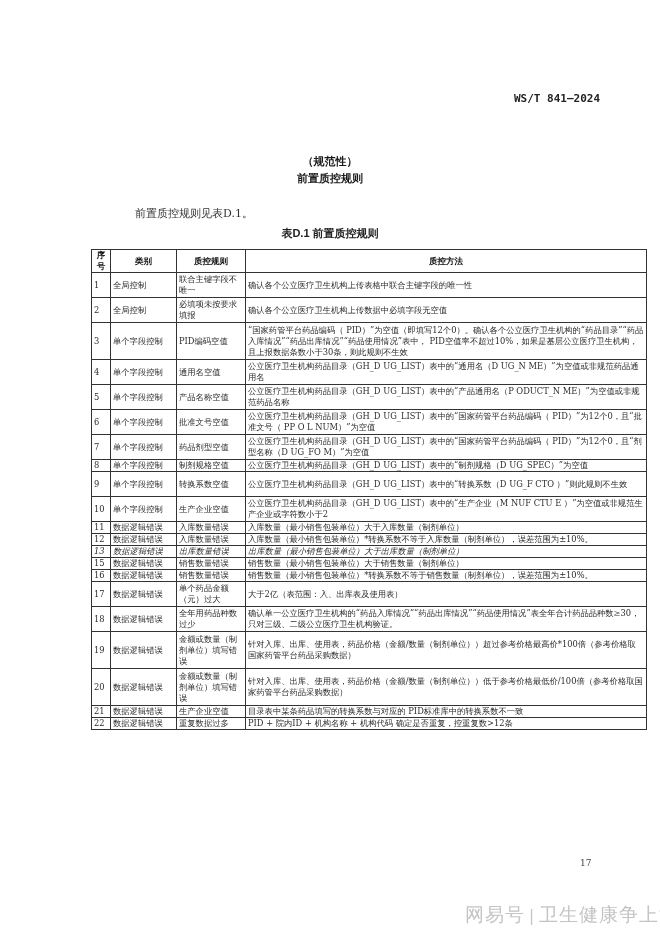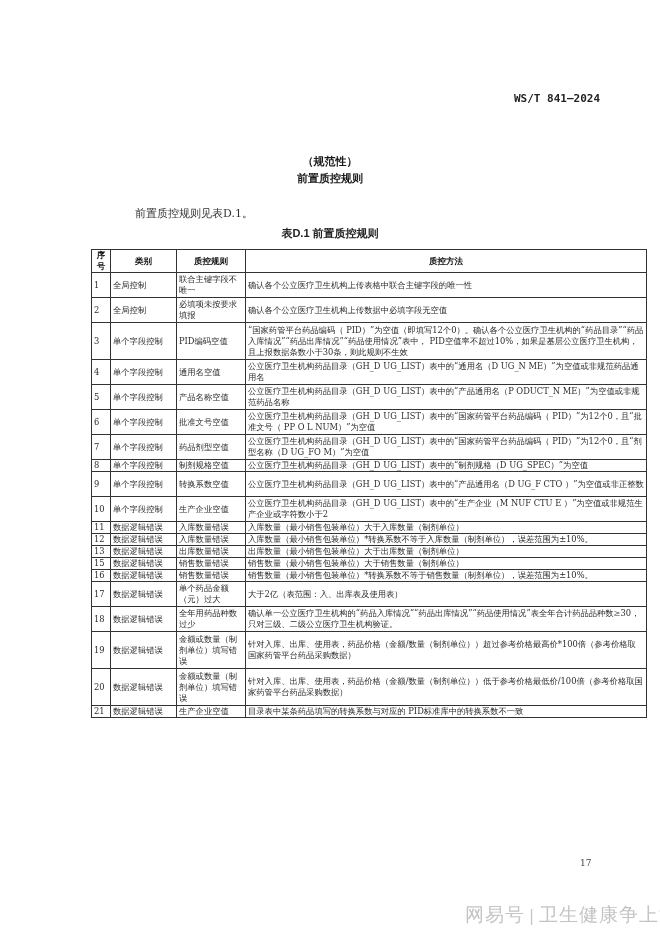--- a/index.html
+++ b/index.html
@@ -103,41 +103,41 @@
       <tr style="height: 12px;">
         <td class="no">8</td>
         <td class="cat">单个字段控制</td>
         <td class="rule">制剂规格空值</td>
         <td class="method">公立医疗卫生机构药品目录（GH_D UG_LIST）表中的“制剂规格（D UG_SPEC）”为空值</td>
       </tr>
       <tr style="height: 25px;">
         <td class="no">9</td>
         <td class="cat">单个字段控制</td>
         <td class="rule">转换系数空值</td>
-        <td class="method">公立医疗卫生机构药品目录（GH_D UG_LIST）表中的“产品通用名（D UG_F CTO ）”为空值或非正整数</td>
+        <td class="method">公立医疗卫生机构药品目录（GH_D UG_LIST）表中的“转换系数（D UG_F CTO ）”则此规则不生效</td>
       </tr>
       <tr style="height: 25px;">
         <td class="no">10</td>
         <td class="cat">单个字段控制</td>
         <td class="rule">生产企业空值</td>
         <td class="method">公立医疗卫生机构药品目录（GH_D UG_LIST）表中的“生产企业（M NUF CTU E ）”为空值或非规范生产企业或字符数小于2</td>
       </tr>
       <tr style="height: 12px;">
         <td class="no">11</td>
         <td class="cat">数据逻辑错误</td>
         <td class="rule">入库数量错误</td>
         <td class="method">入库数量（最小销售包装单位）大于入库数量（制剂单位）</td>
       </tr>
       <tr style="height: 12px;">
         <td class="no">12</td>
         <td class="cat">数据逻辑错误</td>
         <td class="rule">入库数量错误</td>
         <td class="method">入库数量（最小销售包装单位）*转换系数不等于入库数量（制剂单位），误差范围为±10%。</td>
       </tr>
-      <tr style="height: 12px;">
+      <tr style="height: 12px; font-style: italic;">
         <td class="no">13</td>
         <td class="cat">数据逻辑错误</td>
         <td class="rule">出库数量错误</td>
         <td class="method">出库数量（最小销售包装单位）大于出库数量（制剂单位）</td>
       </tr>
       <tr style="height: 12px;">
         <td class="no">15</td>
         <td class="cat">数据逻辑错误</td>
         <td class="rule">销售数量错误</td>
         <td class="method">销售数量（最小销售包装单位）大于销售数量（制剂单位）</td>
@@ -171,20 +171,26 @@
         <td class="cat">数据逻辑错误</td>
         <td class="rule">金额或数量（制剂单位）填写错误</td>
         <td class="method">针对入库、出库、使用表，药品价格（金额/数量（制剂单位））低于参考价格最低价/100倍（参考价格取国家药管平台药品采购数据）</td>
       </tr>
       <tr style="height: 12px;">
         <td class="no">21</td>
         <td class="cat">数据逻辑错误</td>
         <td class="rule">生产企业空值</td>
         <td class="method">目录表中某条药品填写的转换系数与对应的 PID标准库中的转换系数不一致</td>
       </tr>
+      <tr style="height: 12px;">
+        <td class="no">22</td>
+        <td class="cat">数据逻辑错误</td>
+        <td class="rule">重复数据过多</td>
+        <td class="method"> PID + 院内ID + 机构名称 + 机构代码 确定是否重复，控重复数&gt;12条</td>
+      </tr>
     </tbody>
 </table>
 
 <div class="page-num">17</div>
 
 <div class="watermark">
   <span>网易号</span><span class="sep">|</span><span>卫生健康争上游</span>
 </div>
 
 </body></html>

